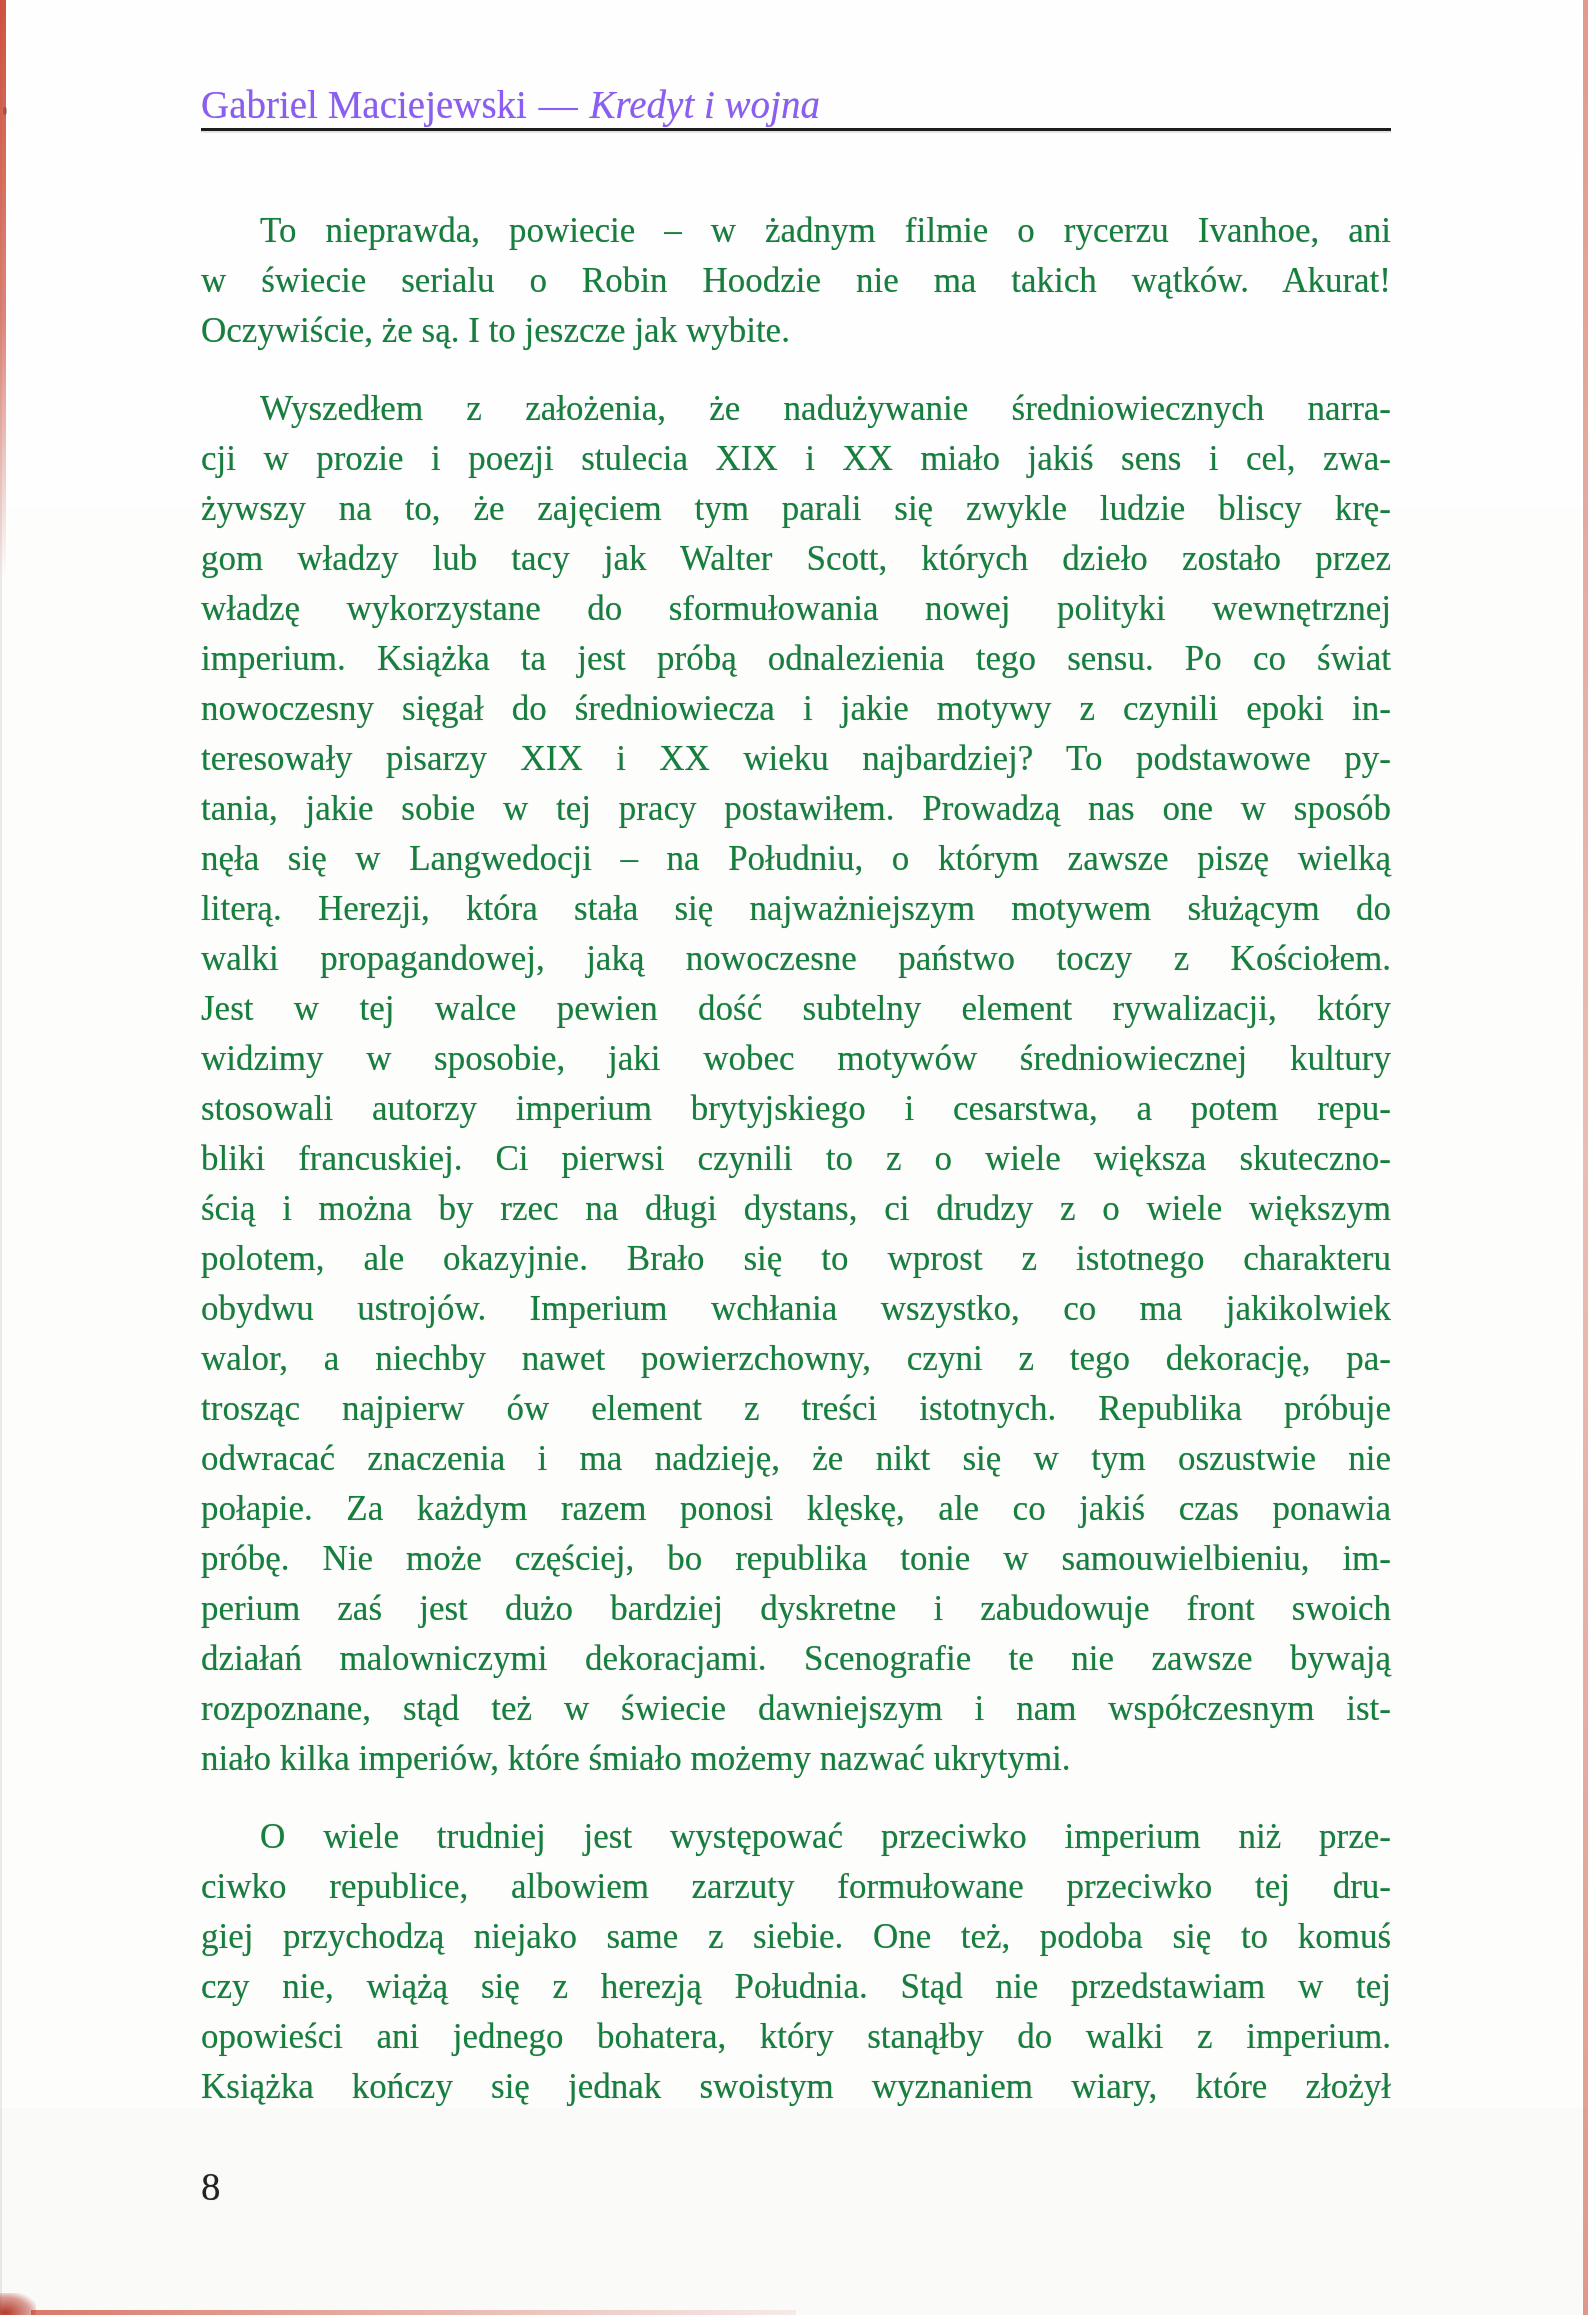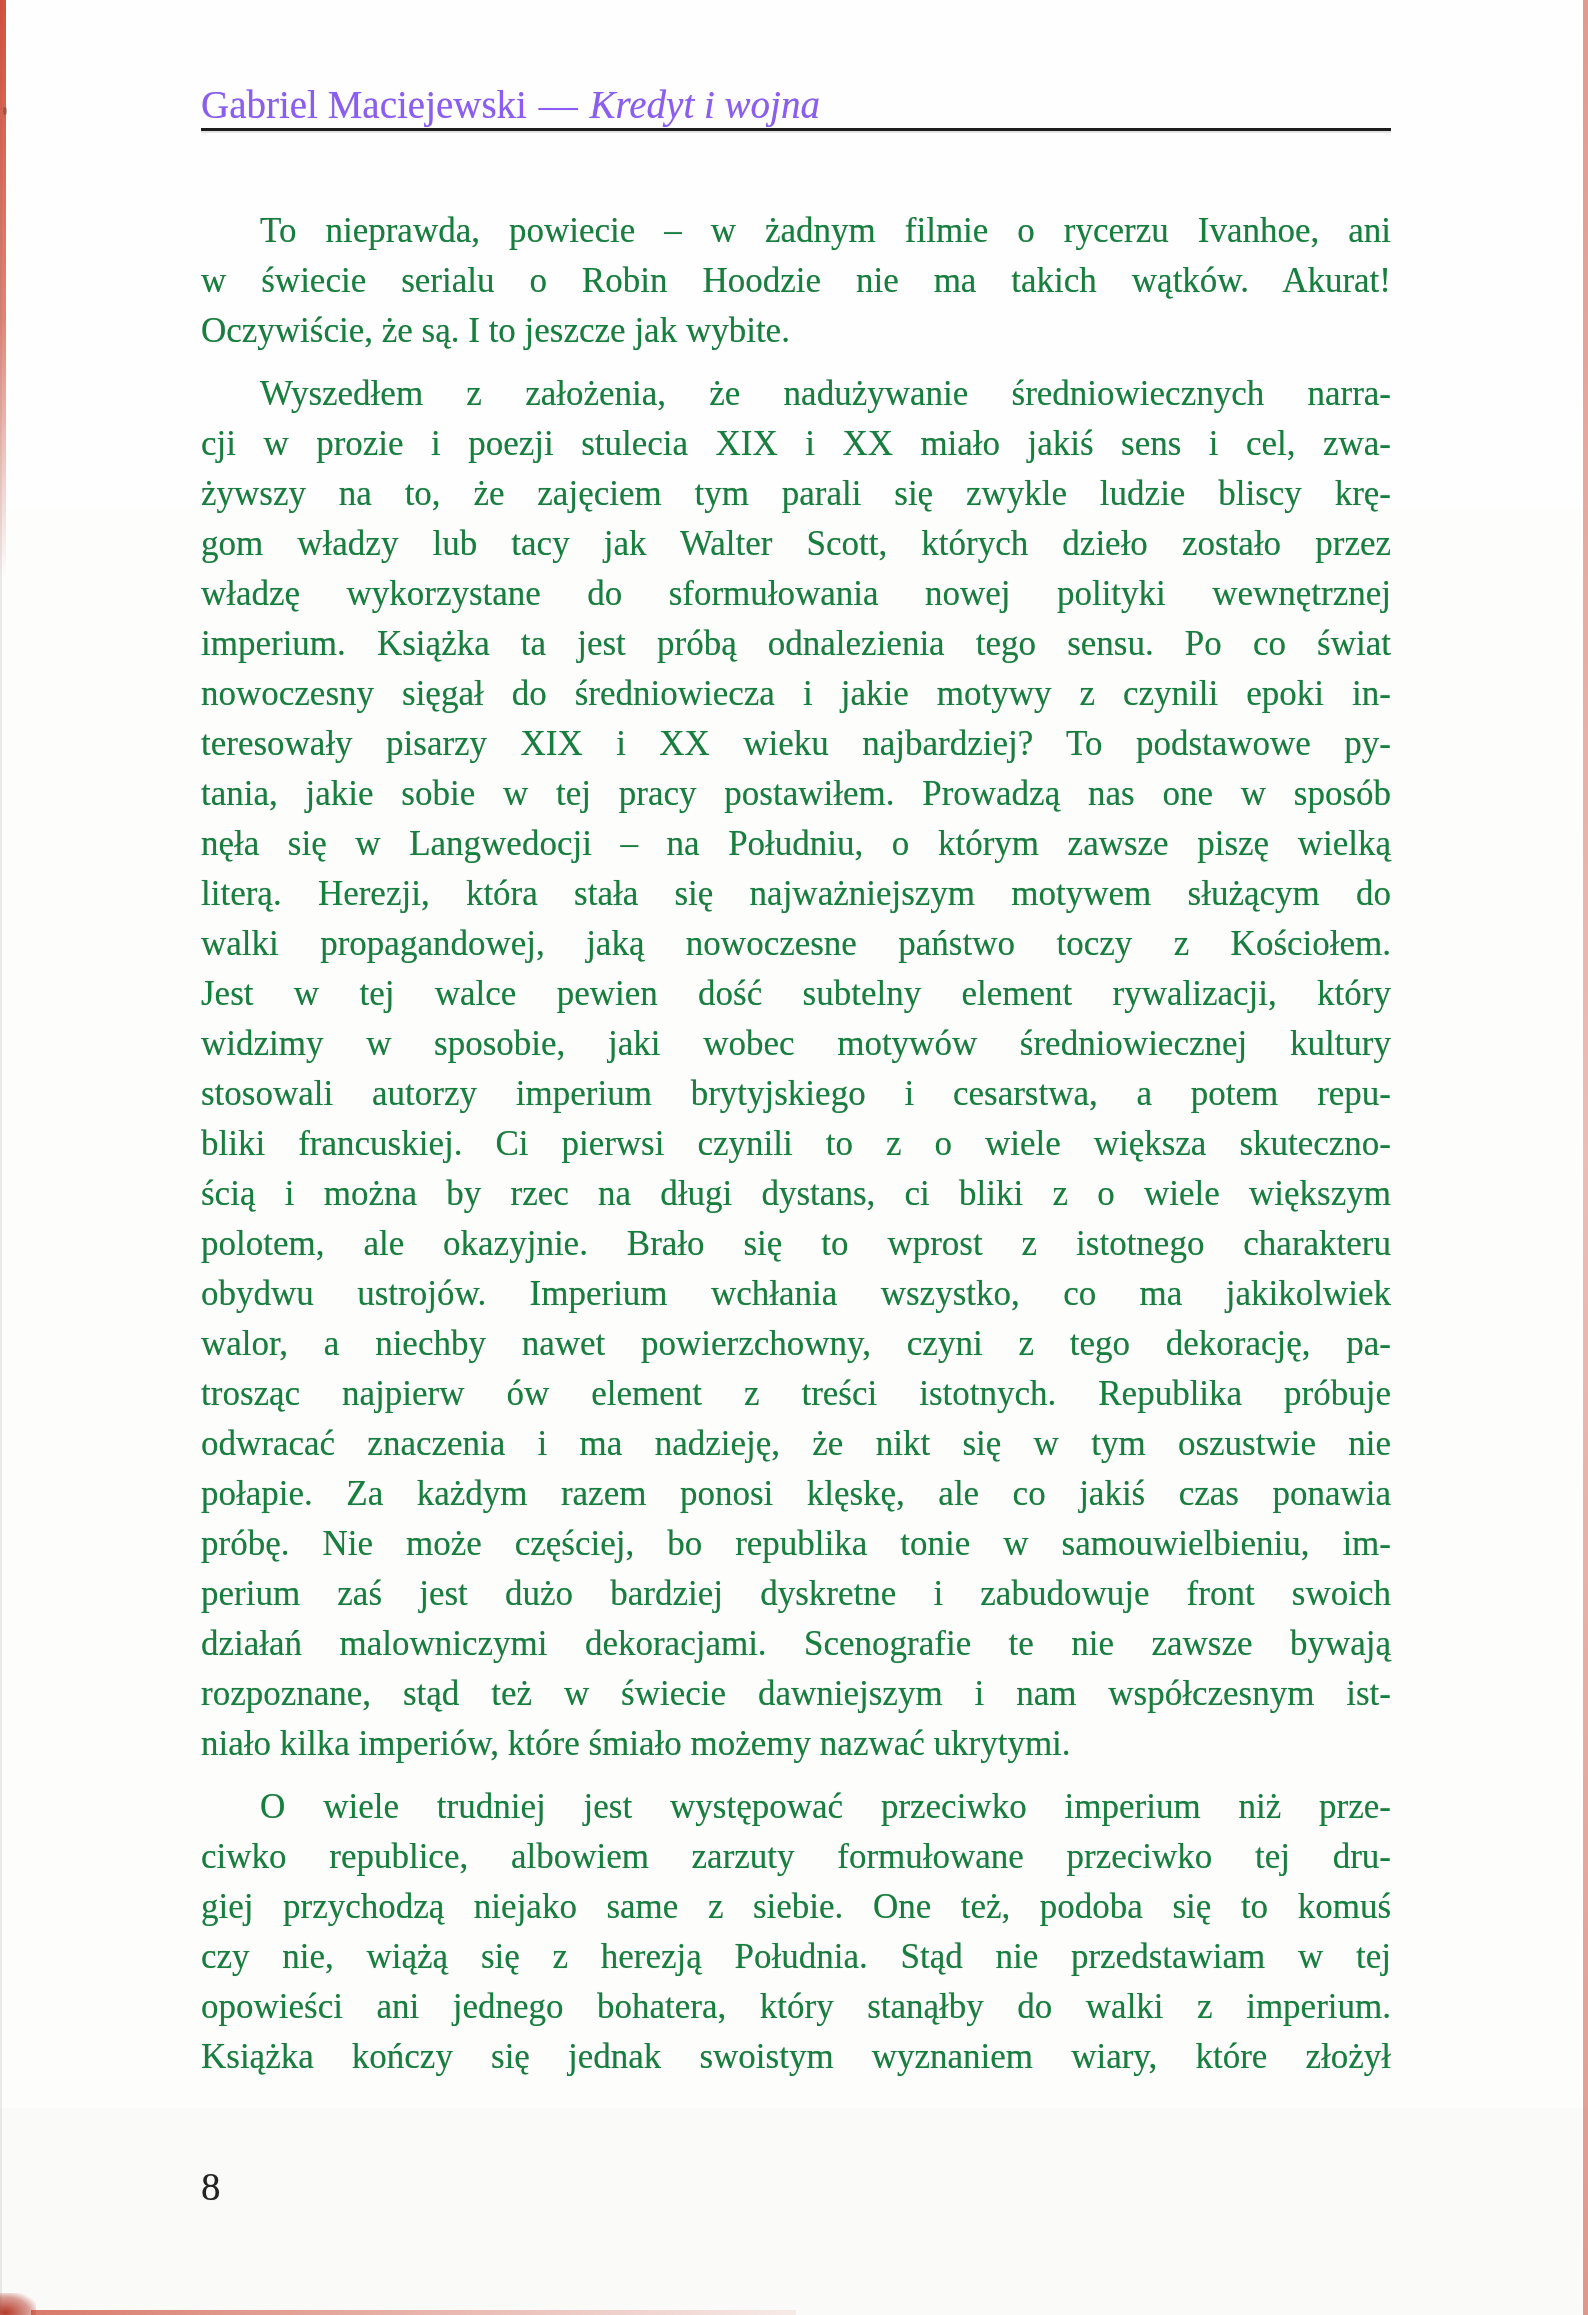--- a/index.html
+++ b/index.html
@@ -60,21 +60,21 @@
   .bodytext {
     position: absolute;
     left: 201px; top: 206px;
     width: 1190px;
     font-size: 35px;
     line-height: 50px;
     color: #15803d;
     text-shadow: 0 0 0.9px rgba(25,25,25,0.38);
   }
   .para { margin: 0; }
-  .para + .para { margin-top: 13px; }
+  .para + .para { margin-top: 28px; }
   .jline {
     text-align: justify;
     text-align-last: justify;
   }
   .jline.plast { text-align-last: left; }
   .jline.indent { text-indent: 59px; }
   
   .pagenum {
     position: absolute;
     left: 201px; top: 2164px;
@@ -152,21 +152,21 @@
       <div class="jline">nowoczesny sięgał do średniowiecza i jakie motywy z czynili epoki in-</div>
       <div class="jline">teresowały pisarzy XIX i XX wieku najbardziej? To podstawowe py-</div>
       <div class="jline">tania, jakie sobie w tej pracy postawiłem. Prowadzą nas one w sposób</div>
       <div class="jline">nęła się w Langwedocji – na Południu, o którym zawsze piszę wielką</div>
       <div class="jline">literą. Herezji, która stała się najważniejszym motywem służącym do</div>
       <div class="jline">walki propagandowej, jaką nowoczesne państwo toczy z Kościołem.</div>
       <div class="jline">Jest w tej walce pewien dość subtelny element rywalizacji, który</div>
       <div class="jline">widzimy w sposobie, jaki wobec motywów średniowiecznej kultury</div>
       <div class="jline">stosowali autorzy imperium brytyjskiego i cesarstwa, a potem repu-</div>
       <div class="jline">bliki francuskiej. Ci pierwsi czynili to z o wiele większa skuteczno-</div>
-      <div class="jline">ścią i można by rzec na długi dystans, ci bliki z o wiele większym</div>
+      <div class="jline">ścią i można by rzec na długi dystans, ci drudzy z o wiele większym</div>
       <div class="jline">polotem, ale okazyjnie. Brało się to wprost z istotnego charakteru</div>
       <div class="jline">obydwu ustrojów. Imperium wchłania wszystko, co ma jakikolwiek</div>
       <div class="jline">walor, a niechby nawet powierzchowny, czyni z tego dekorację, pa-</div>
       <div class="jline">trosząc najpierw ów element z treści istotnych. Republika próbuje</div>
       <div class="jline">odwracać znaczenia i ma nadzieję, że nikt się w tym oszustwie nie</div>
       <div class="jline">połapie. Za każdym razem ponosi klęskę, ale co jakiś czas ponawia</div>
       <div class="jline">próbę. Nie może częściej, bo republika tonie w samouwielbieniu, im-</div>
       <div class="jline">perium zaś jest dużo bardziej dyskretne i zabudowuje front swoich</div>
       <div class="jline">działań malowniczymi dekoracjami. Scenografie te nie zawsze bywają</div>
       <div class="jline">rozpoznane, stąd też w świecie dawniejszym i nam współczesnym ist-</div>

